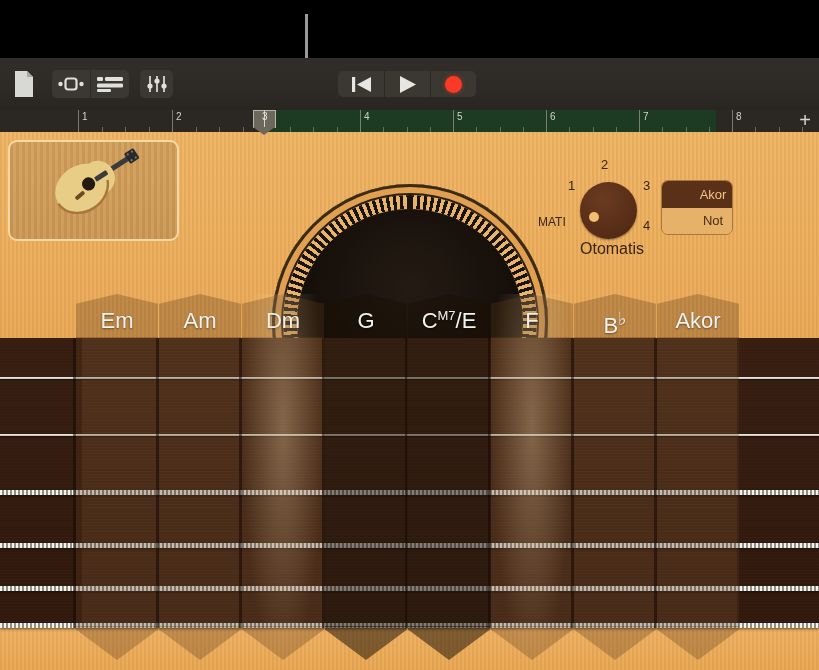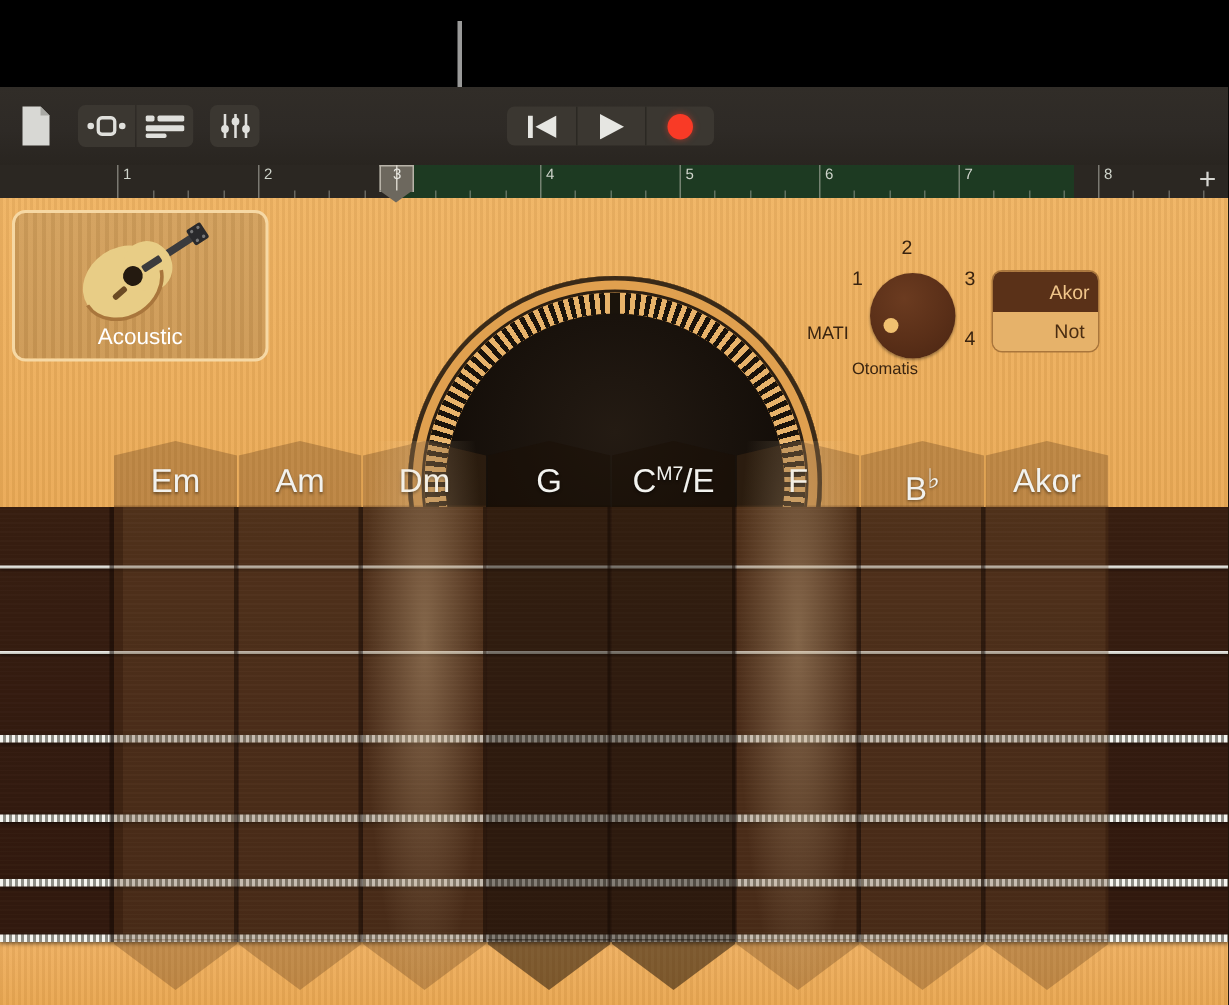--- a/index.html
+++ b/index.html
@@ -110,21 +110,21 @@
           background:radial-gradient(circle at 40% 30%,#6b3b20 0%,#5a2f18 55%,#4a2512 100%);
           box-shadow:0 1px 2px rgba(0,0,0,.4); }
   .knob-dot { position:absolute; left:9px; top:30px; width:10px; height:10px; border-radius:50%;
               background:#f0c070; }
   .klab { position:absolute; color:#3a2410; font-size:13px; }
   .klab.n2 { left:63px; top:0px; }
   .klab.n1 { left:30px; top:21px; }
   .klab.n3 { left:105px; top:21px; }
   .klab.n4 { left:105px; top:61px; }
   .klab.mati { left:0px; top:58px; font-size:12px; }
-  .klab.auto { left:30px; top:83px; font-size:11px; }
+  .klab.auto { left:42px; top:83px; font-size:16px; }
 
   
   .toggle { position:absolute; left:661px; top:48px; width:72px; height:55px;
             border-radius:7px; overflow:hidden; border:1px solid #a9763c; }
   .tg-opt { width:100%; height:50%; display:flex; align-items:center; justify-content:center;
             font-size:13px;padding-left:32px; }
   .tg-opt.off { background:#5a3118; color:#f0c58a; }
   .tg-opt.on  { background:#e6b26a; color:#4a2d12; }
 
   
@@ -350,21 +350,20 @@
           <circle cx="106" cy="28.5" r="1.1" fill="#777"></circle>
             <circle cx="106" cy="35.5" r="1.1" fill="#777"></circle>
           <ellipse cx="44" cy="32" rx="28" ry="23" fill="#e8cd86"></ellipse>
           <ellipse cx="64" cy="32" rx="16" ry="17" fill="#e8cd86"></ellipse>
           <path d="M16 32a28 23 0 0 0 28 23 28 23 0 0 0 26-16" fill="none" stroke="#a9763c" stroke-width="2.4"></path>
           <ellipse cx="52" cy="32" rx="6.6" ry="6.6" fill="#241a10"></ellipse>
           <rect x="33" y="35" width="11" height="4" rx="1.6" fill="#6b4a24" transform="rotate(-8 38 37)"></rect>
           <rect x="60" y="29.5" width="14" height="5" rx="1" fill="#3b3b3d"></rect>
         </g>
       </svg>
-      <div class="inst-label">Acoustic</div>
     </div>
 
     <div class="knob-cluster">
       <div class="klab n2">2</div>
       <div class="klab n1">1</div>
       <div class="klab n3">3</div>
       <div class="klab n4">4</div>
       <div class="klab mati">MATI</div>
       <div class="knob">
         <div class="knob-dot"></div>

